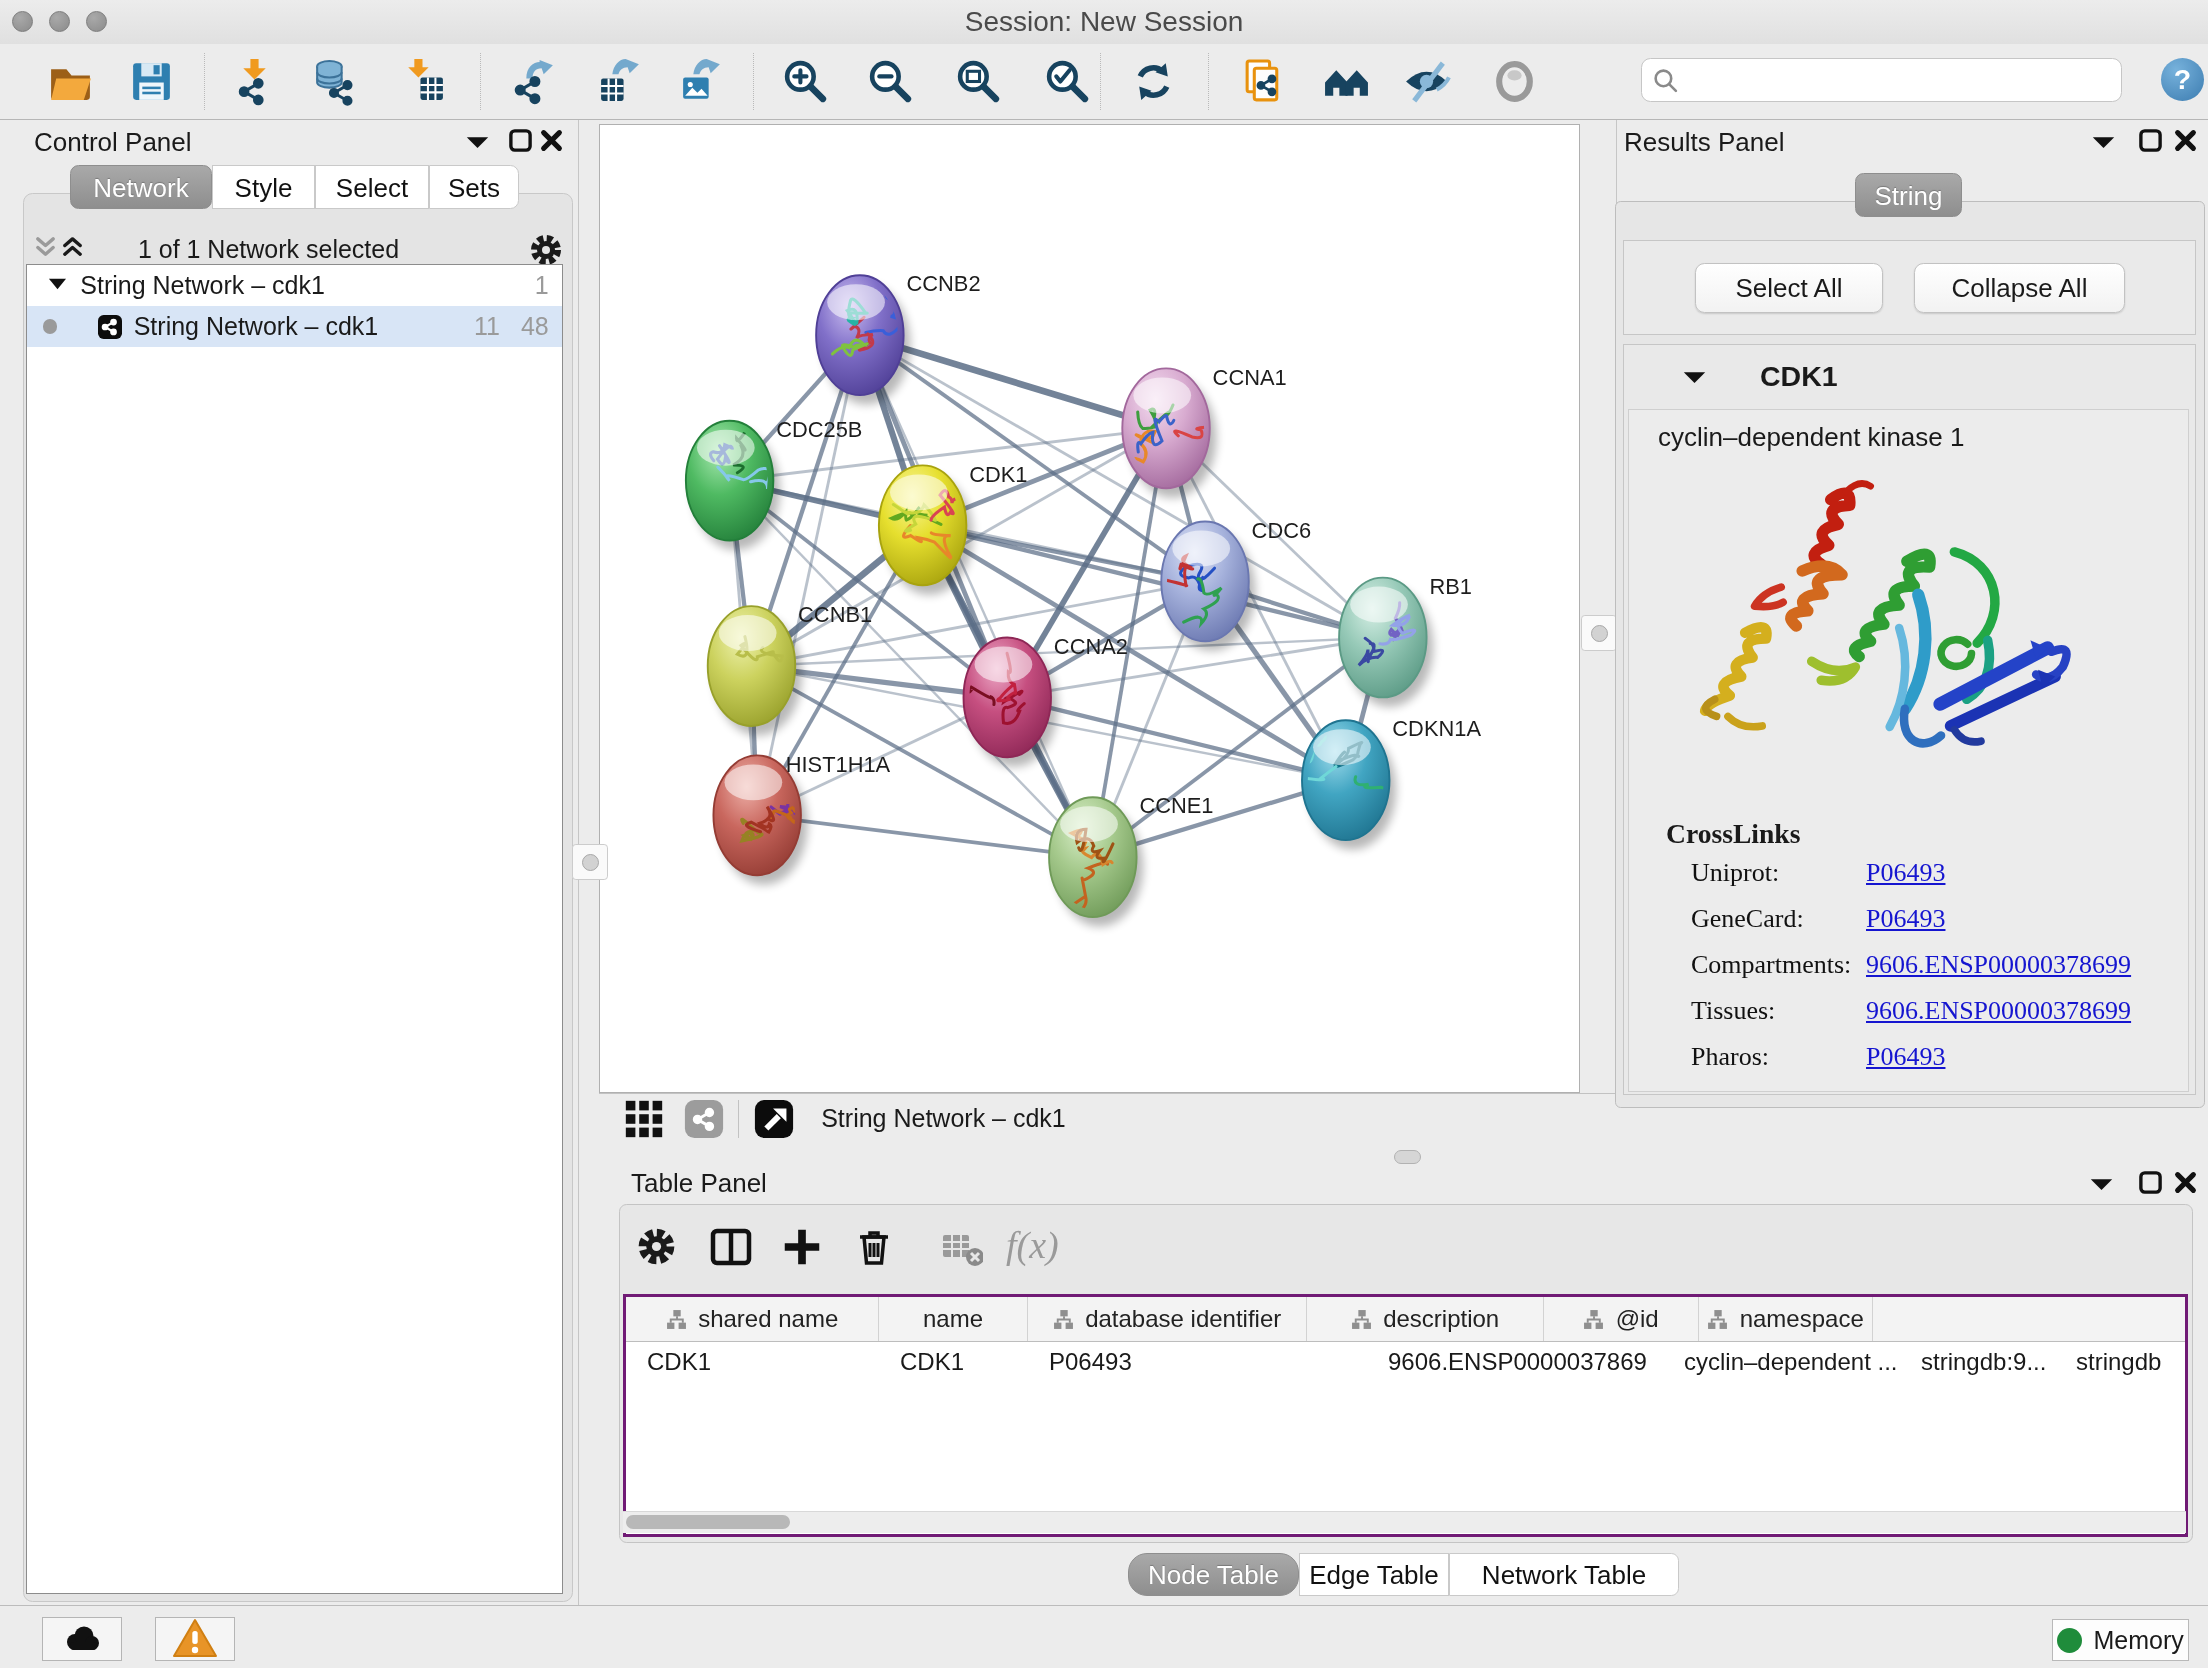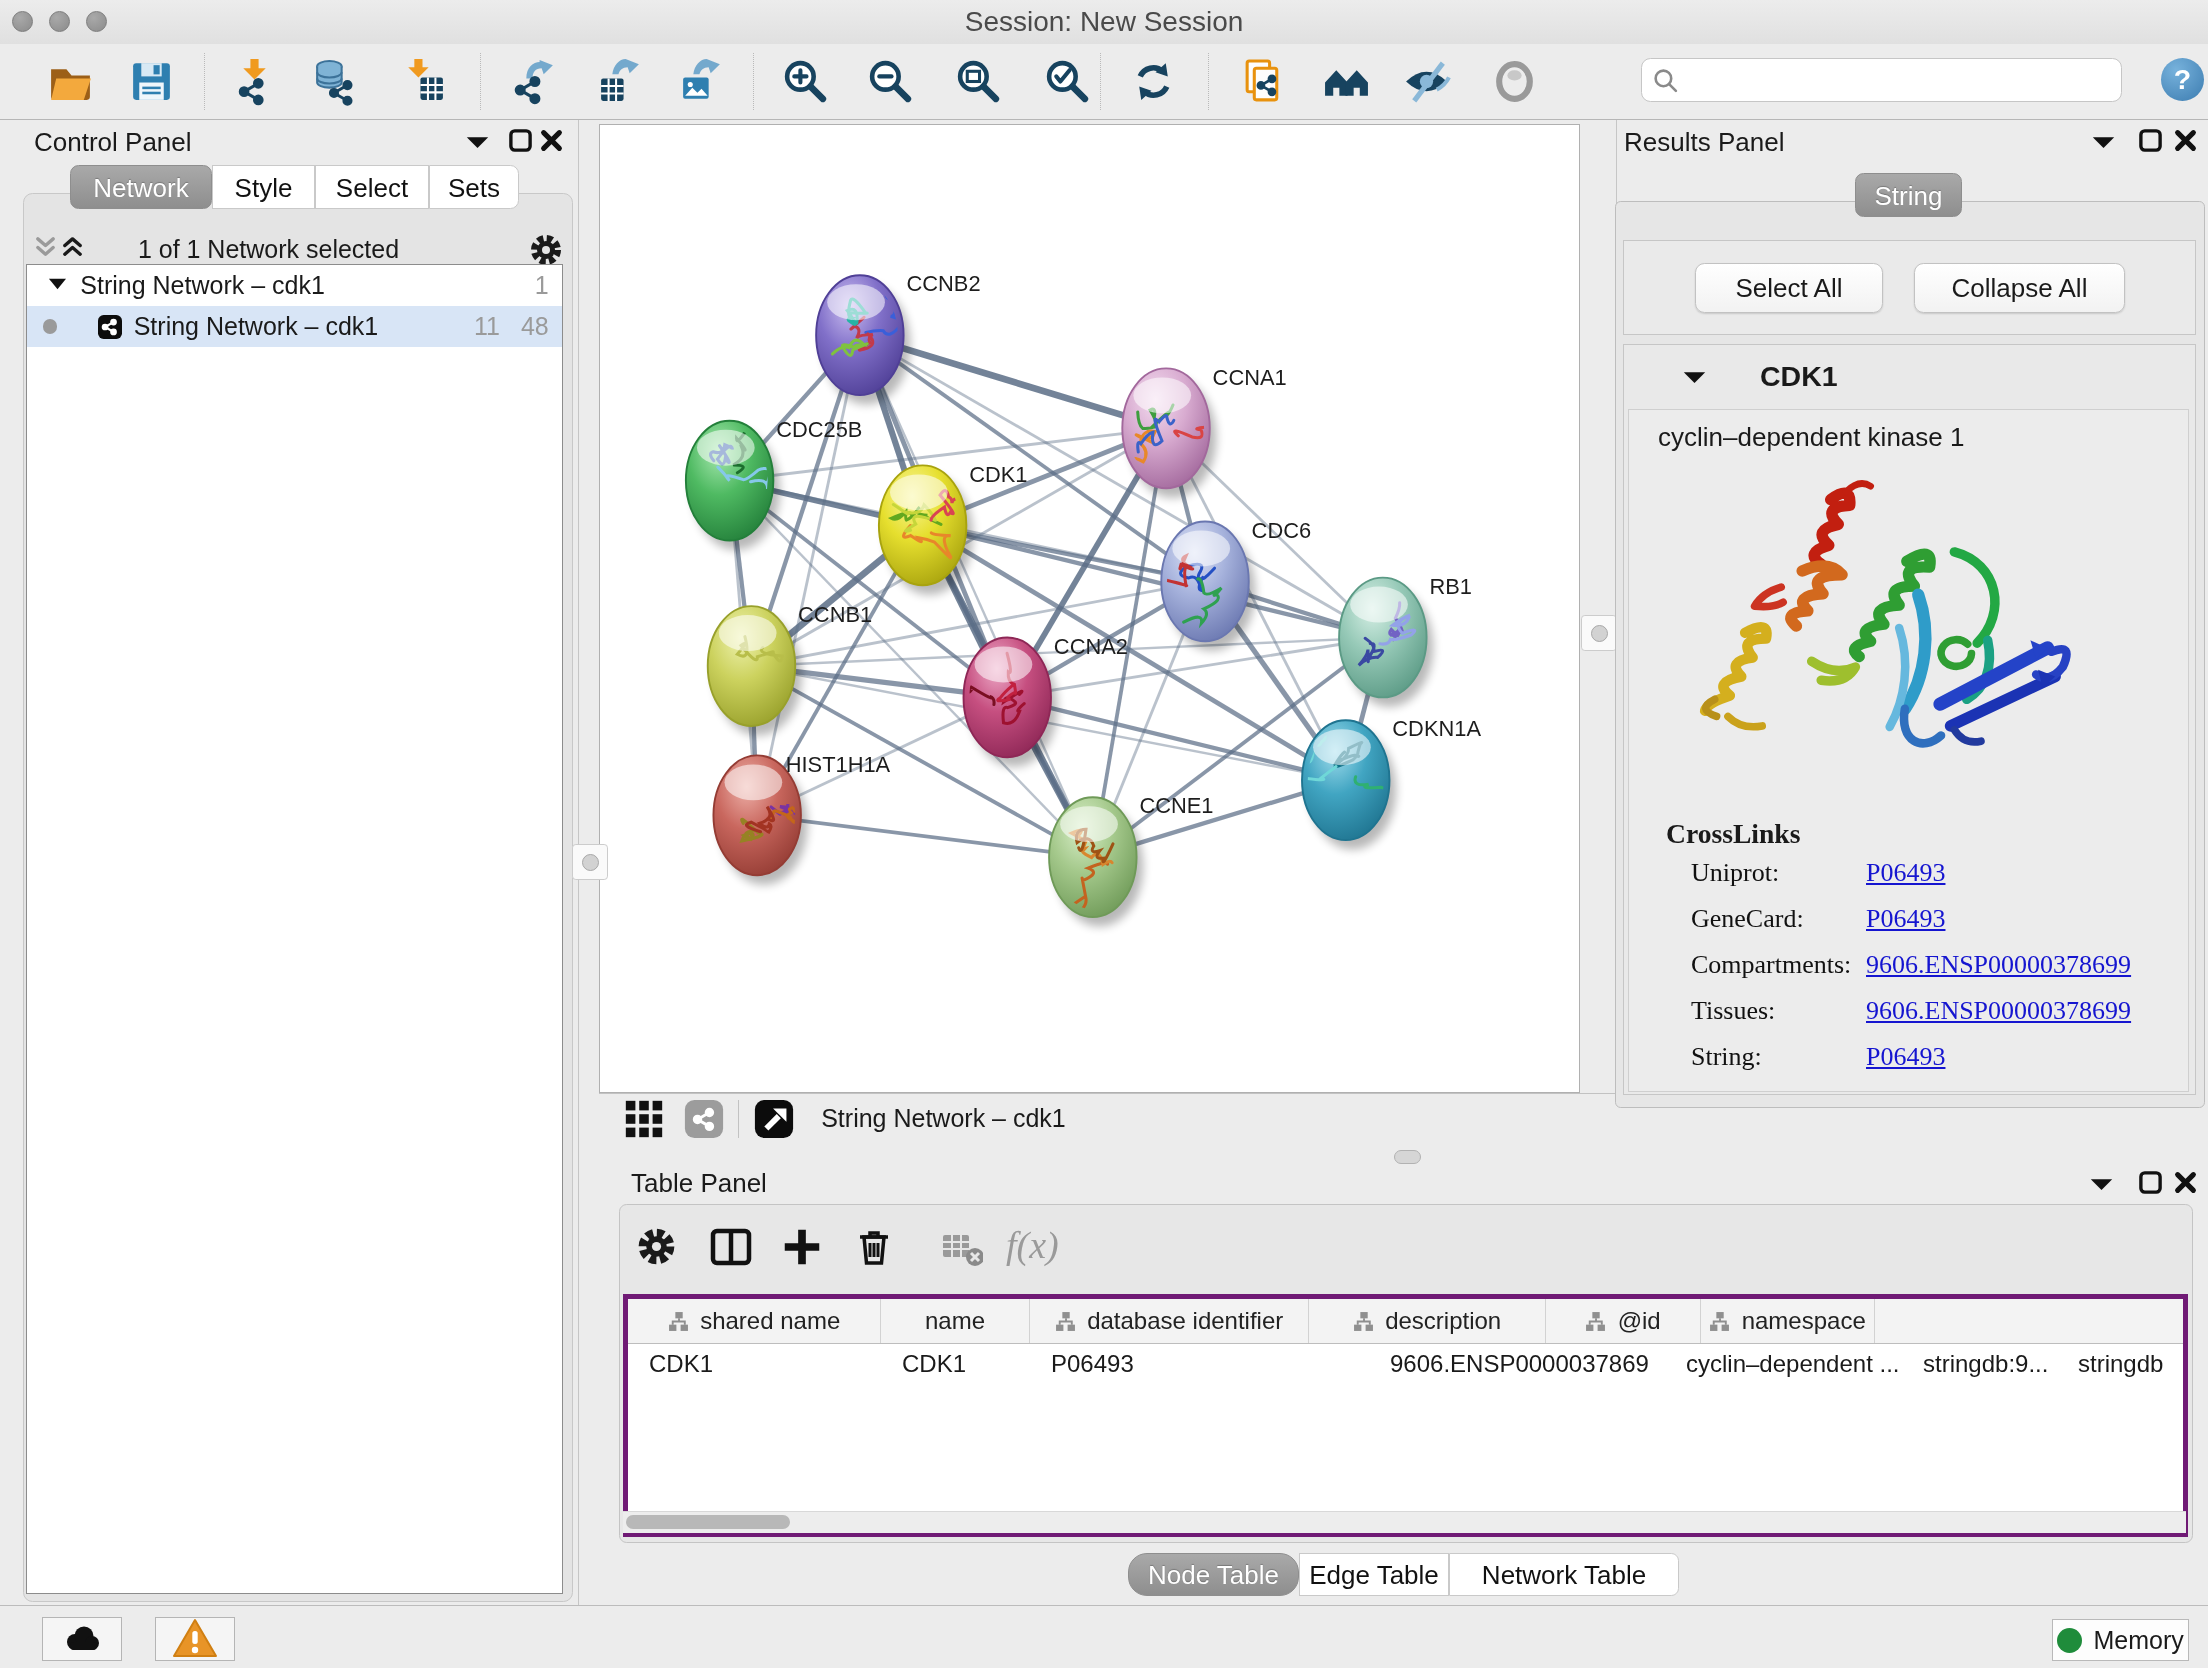--- a/index.html
+++ b/index.html
@@ -55,21 +55,21 @@
           font-size:26px;display:flex;align-items:center;justify-content:center;box-shadow:0 1px 1.9px rgba(0,0,0,.15);}
   #rp-section{left:1623px;top:344px;width:573px;height:751px;border:1px solid #c6c6c6;background:#e9e9e9;box-sizing:border-box;}
   #rp-inner{left:1628px;top:409px;width:561px;height:683px;border:1px solid #cfcfcf;background:#ececec;box-sizing:border-box;}
   .serif{font-family:"Liberation Serif","DejaVu Serif",serif;}
   .xlink{color:#1515d0;text-decoration:underline;}
   .xl-row{display:flex;font-size:26px;margin-bottom:16px;}
   .xl-label{width:175px;color:#111;}
   
   #tp-box{left:619px;top:1204px;width:1572px;height:337px;background:#e7e7e7;border:1px solid #c4c4c4;border-radius:7.6px;}
   .tp-tool{top:1220px;width:53px;height:53px;display:flex;align-items:center;justify-content:center;}
-  #tbl{left:623px;top:1294px;width:1565px;height:243px;background:#fff;border:5px solid #701a75;box-sizing:border-box;overflow:hidden;}
+  #tbl{left:623px;top:1294px;width:1565px;height:243px;background:#fff;border:3px solid #701a75;box-sizing:border-box;overflow:hidden;}
   #tbl-head{display:flex;height:45px;background:#f3f3f3;border-bottom:1.9px solid #bdbdbd;box-sizing:border-box;}
   .th{display:flex;align-items:center;justify-content:center;font-size:24px;color:#222;
       border-right:1px solid #d2d2d2;box-sizing:border-box;overflow:hidden;white-space:nowrap;flex:none;}
   .th svg{margin-right:11.4px;flex:none;}
   #tbl-row{display:flex;height:40px;align-items:center;}
   .td{font-size:24px;padding-left:21px;box-sizing:border-box;overflow:hidden;white-space:nowrap;flex:none;}
   #hscroll{left:623px;top:1511px;width:1563px;height:21px;background:#ededed;border-top:1px solid #d8d8d8;}
   #hthumb{left:2.9px;top:2.9px;width:164px;height:14.3px;background:#b8b8b8;border-radius:7.6px;}
   .btab{height:43px;line-height:43px;}
   
@@ -766,21 +766,21 @@
       </div>
       <div class="xl-row serif">
         <span class="xl-label">Compartments:</span>
       <a class="xlink" href="#">9606.ENSP00000378699</a>
       </div>
       <div class="xl-row serif">
         <span class="xl-label">Tissues:</span>
       <a class="xlink" href="#">9606.ENSP00000378699</a>
       </div>
       <div class="xl-row serif">
-        <span class="xl-label">String:</span>
+        <span class="xl-label">Pharos:</span>
       <a class="xlink" href="#">P06493</a>
       </div>
     </div>
 
   <div class="abs" style="left:579px;top:1166px;width:1629px;height:439px;background:#ececec"></div>
   <div class="abs panel-title" style="left:631px;top:1168px">Table Panel</div>
   <div class="abs hdr-ico" style="left:2089px;top:1174px">
       <svg width="25" height="25" viewBox="0 0 28 28">
         <polygon points="2,6 26,6 14,18" fill="#111"></polygon>
       </svg>

